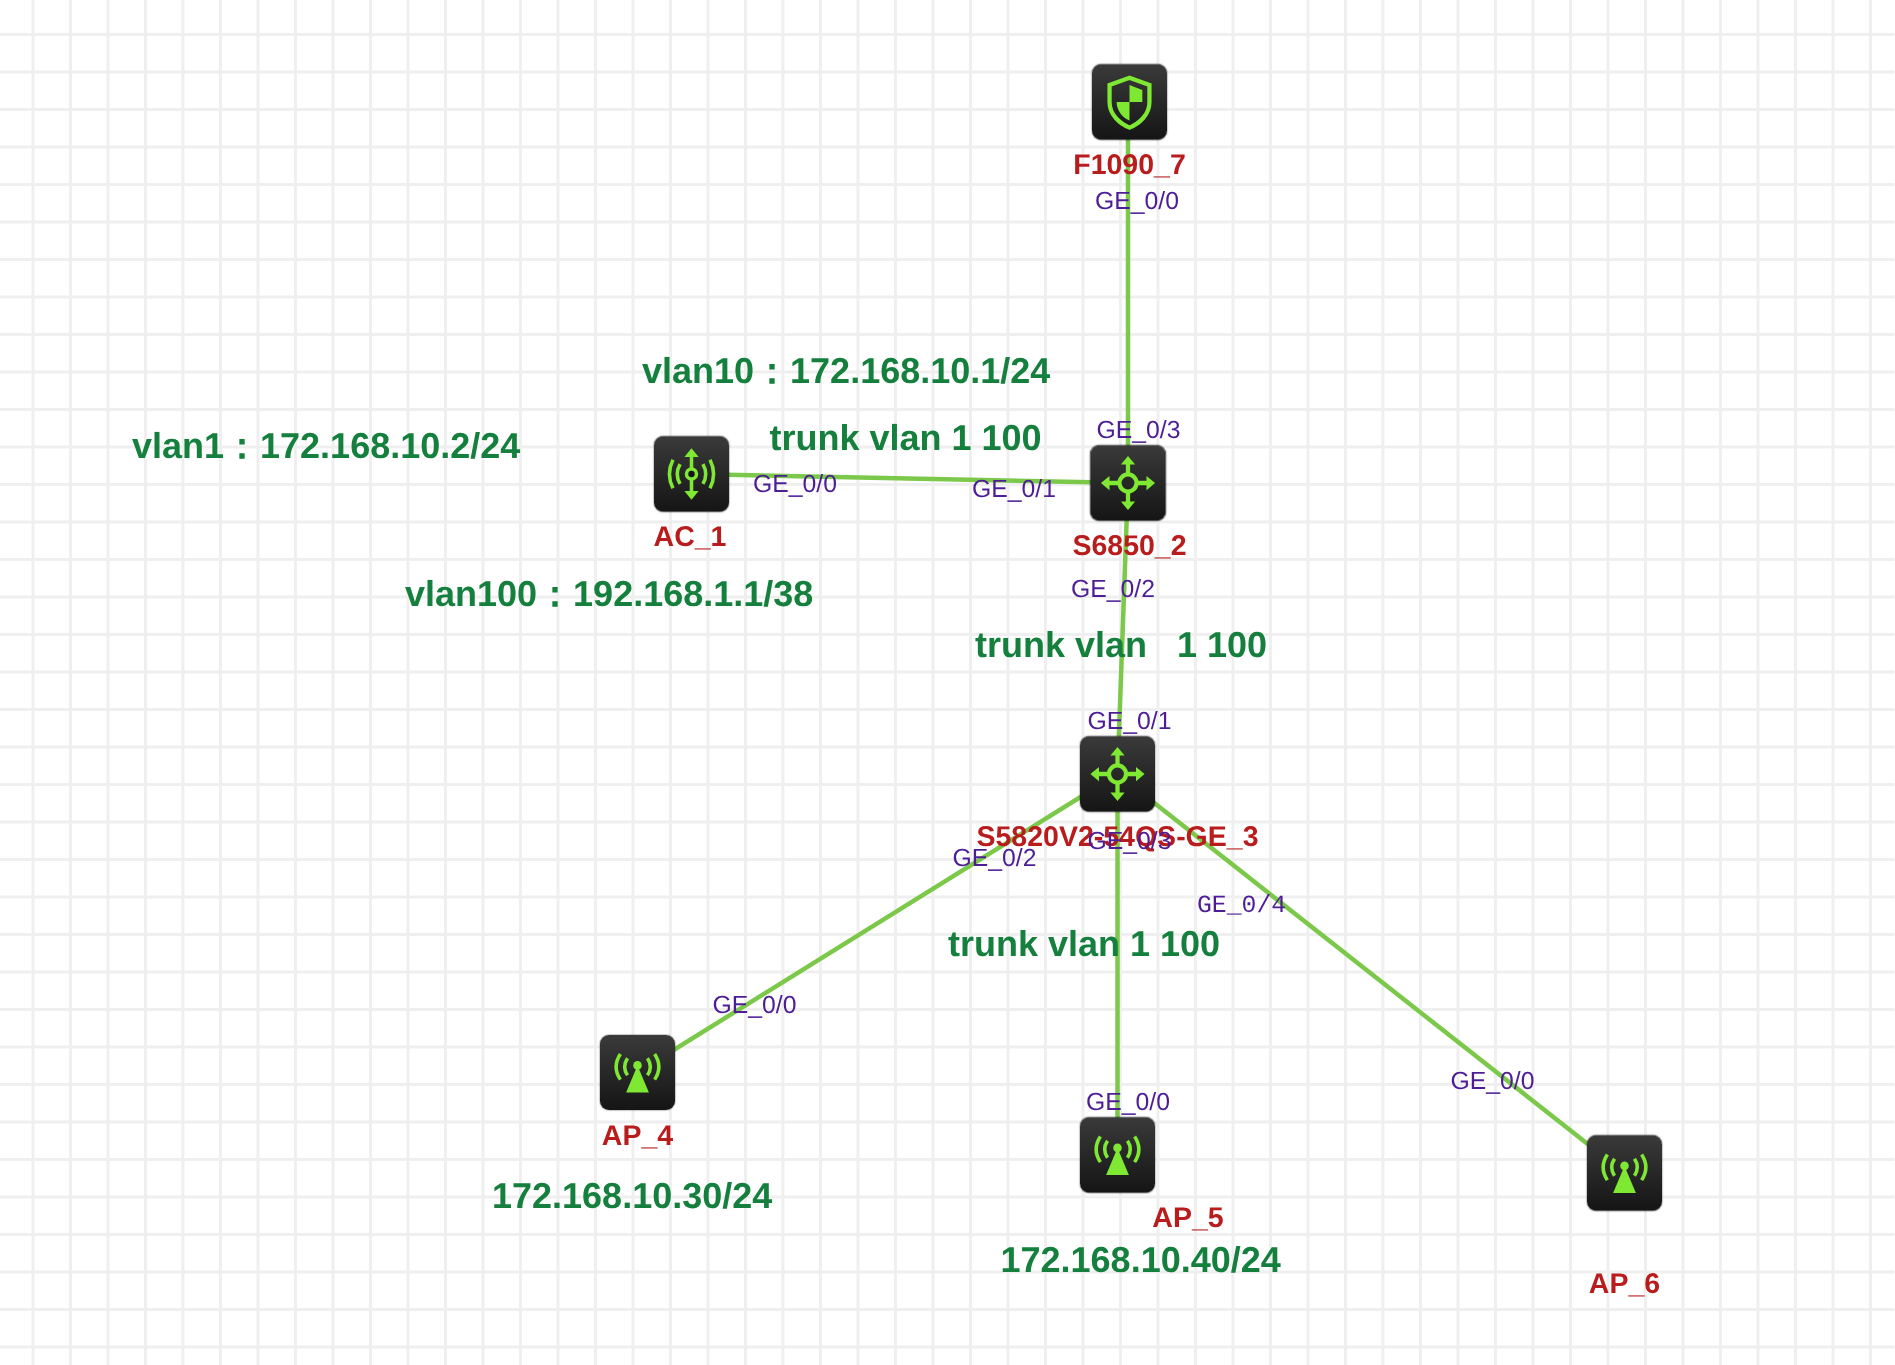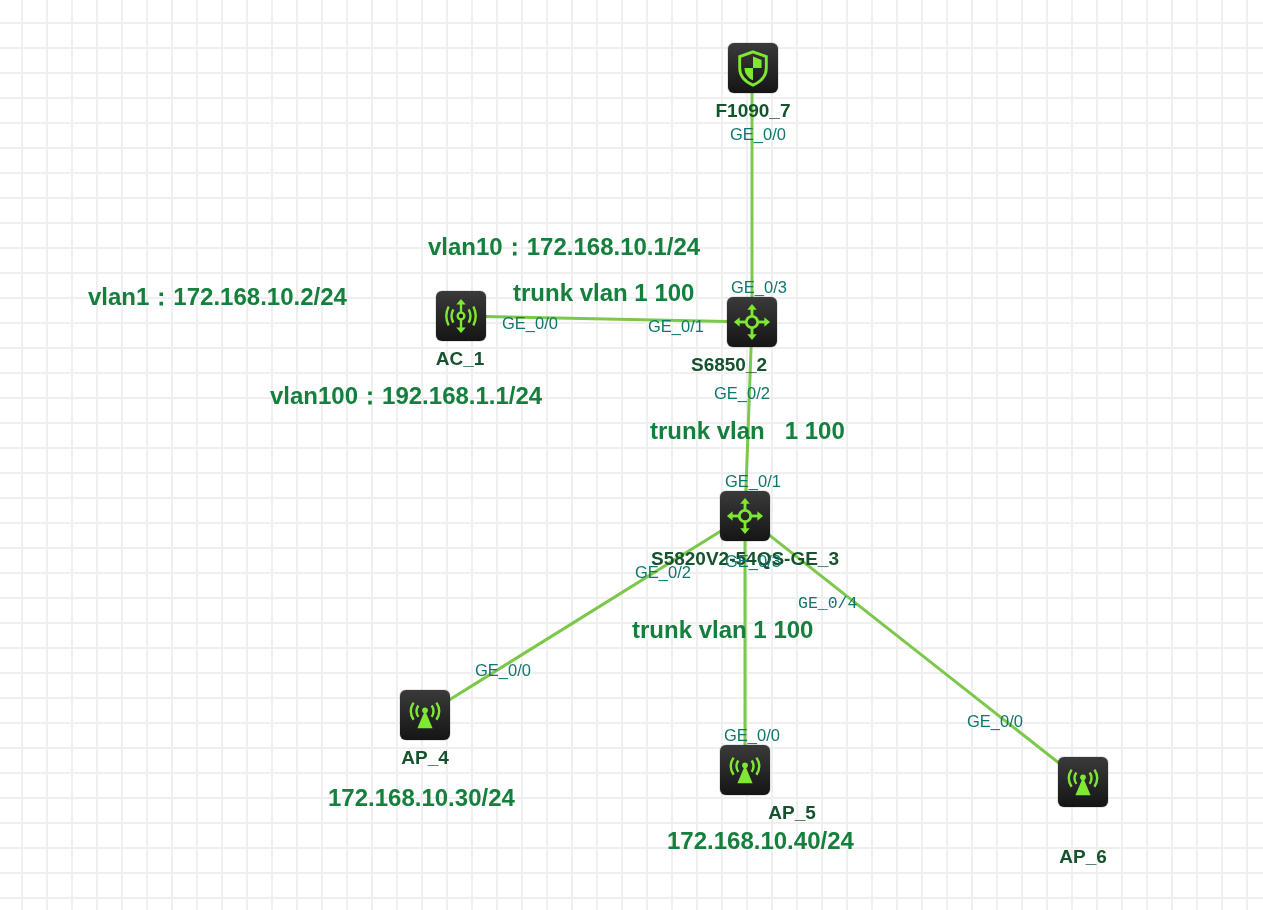--- a/index.html
+++ b/index.html
@@ -17,25 +17,25 @@
     svg.links { position: absolute; left: 0; top: 0; }
     .node {
       position: absolute; width: 50px; height: 50px; border-radius: 6px;
       background: linear-gradient(#3a3a3a, #151515);
       box-shadow: 0 0 1px #000;
       display: flex; align-items: center; justify-content: center;
       cursor: pointer;
     }
     .node svg { width: 38px; height: 38px; }
     .node-label {
-      position: absolute; color: #14532d; font-weight: bold; font-size: 19px;
+      position: absolute; color: #b91c1c; font-weight: bold; font-size: 19px;
       white-space: nowrap; transform: translateX(-50%);
     }
     .port {
-      position: absolute; color: #0f766e; font-size: 16.5px; white-space: nowrap;
+      position: absolute; color: #4c1d95; font-size: 16.5px; white-space: nowrap;
     }
     .anno {
       position: absolute; color: #15803d; font-weight: bold; font-size: 24px; white-space: nowrap;
     }
   </style>
 </head>
 <body>
 
 <div id="canvas">
 
@@ -67,21 +67,21 @@
           <line x1="26" y1="20" x2="36" y2="20"></line>
       </g>
       <g fill="#7ee832">
         <path d="M20 1 L25 7 L15 7 Z"></path>
           <path d="M20 39 L25 33 L15 33 Z"></path>
         <path d="M1 20 L7 15 L7 25 Z"></path>
           <path d="M39 20 L33 15 L33 25 Z"></path>
       </g>
     </svg>
   </div>
-  <span class="node-label" style="left:729px;top:354px;">S6850_2</span>
+  <span class="node-label" style="left:753px;top:354px;">S6850_2</span>
 
   <div class="node" style="left:436px;top:291px;">
     <svg viewBox="0 0 40 40">
       <g stroke="#7ee832" stroke-width="2.5" fill="none">
         <line x1="20" y1="6" x2="20" y2="34"></line>
         <circle cx="20" cy="20" r="3.5" fill="#151515"></circle>
         <path d="M12 13 Q8 20 12 27"></path>
           <path d="M7 10 Q2 20 7 30"></path>
         <path d="M28 13 Q32 20 28 27"></path>
           <path d="M33 10 Q38 20 33 30"></path>
@@ -164,19 +164,19 @@
   <span class="port" style="left:635px;top:563px;">GE_0/2</span>
   <span class="port" style="left:725px;top:552px;">GE_0/3</span>
   <span class="port" style="left:798px;top:594px;font-family:Liberation Mono, monospace;">GE_0/4</span>
   <span class="port" style="left:475px;top:661px;">GE_0/0</span>
   <span class="port" style="left:724px;top:726px;">GE_0/0</span>
   <span class="port" style="left:967px;top:712px;">GE_0/0</span>
 
   <span class="anno" style="left:428px;top:231px;">vlan10：172.168.10.1/24</span>
   <span class="anno" style="left:88px;top:281px;">vlan1：172.168.10.2/24</span>
   <span class="anno" style="left:513px;top:279px;">trunk vlan 1 100</span>
-  <span class="anno" style="left:270px;top:380px;">vlan100：192.168.1.1/24</span>
+  <span class="anno" style="left:270px;top:380px;">vlan100：192.168.1.1/38</span>
   <span class="anno" style="left:650px;top:417px;white-space:pre;">trunk vlan   1 100</span>
   <span class="anno" style="left:632px;top:616px;">trunk vlan 1 100</span>
   <span class="anno" style="left:328px;top:784px;text-align:center;">172.168.10.30/24</span>
   <span class="anno" style="left:667px;top:827px;">172.168.10.40/24</span>
 
 </div>
 
 </body></html>

